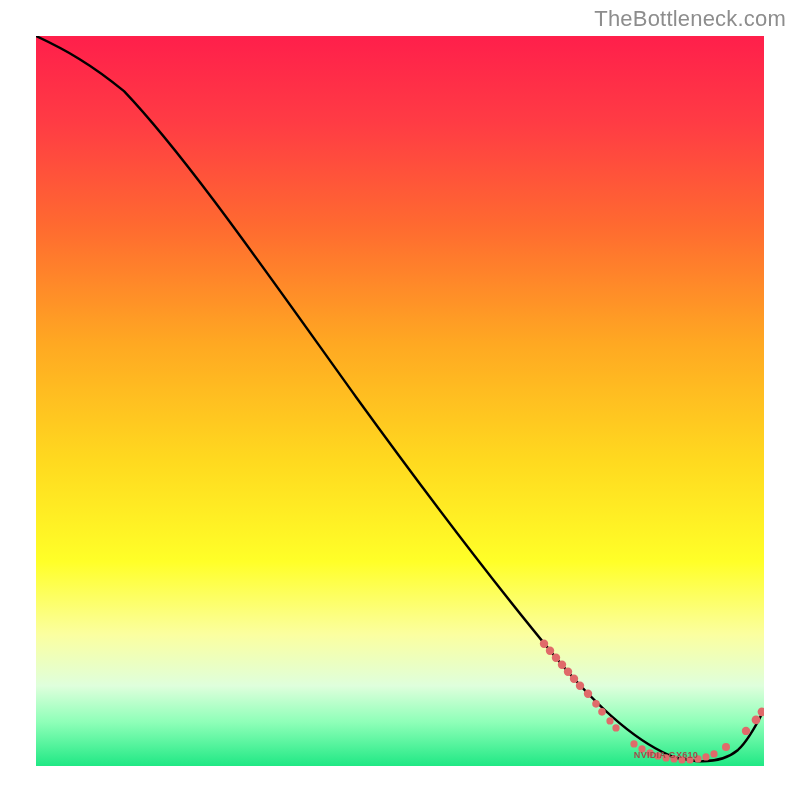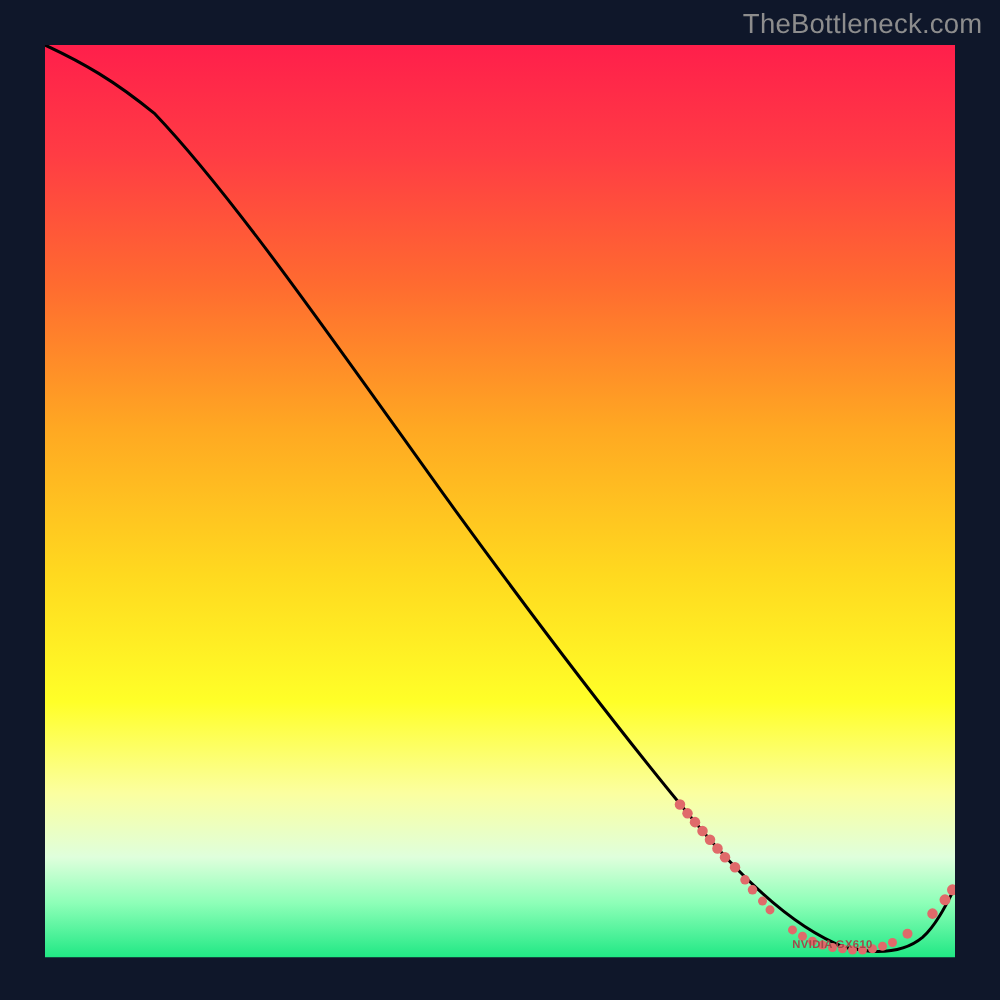--- a/index.html
+++ b/index.html
@@ -1,21 +1,21 @@
 <!DOCTYPE html>
 <html><head>
 <meta charset="utf-8">
 <style>
   * { margin: 0; padding: 0; box-sizing: border-box; }
   html, body { width: 800px; height: 800px; overflow: hidden; background: #000; }
   .stage {
     position: relative;
     width: 800px;
     height: 800px;
-    background: #0f172a;
+    background: #ffffff;
   }
   .watermark {
     position: absolute;
     top: 6px;
     right: 14px;
     font-family: Arial, Helvetica, sans-serif;
     font-size: 22px;
     color: #8d8d8d;
     letter-spacing: 0.2px;
     font-weight: 500;

